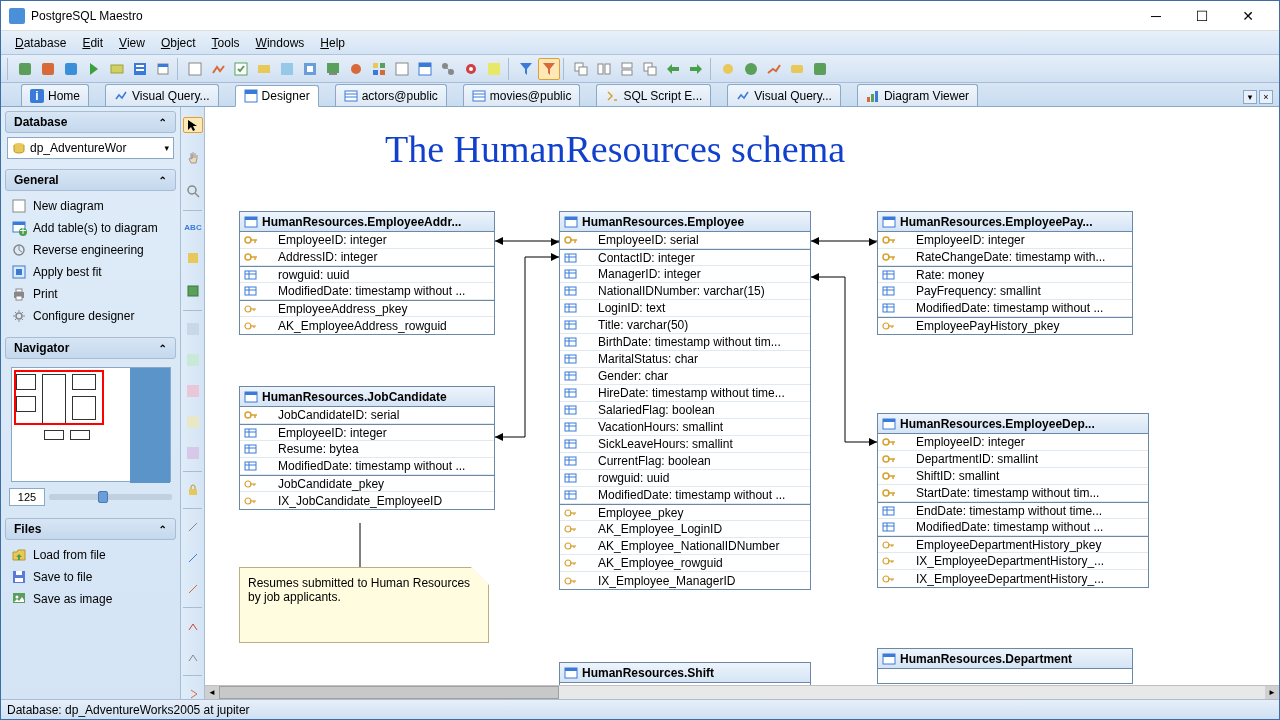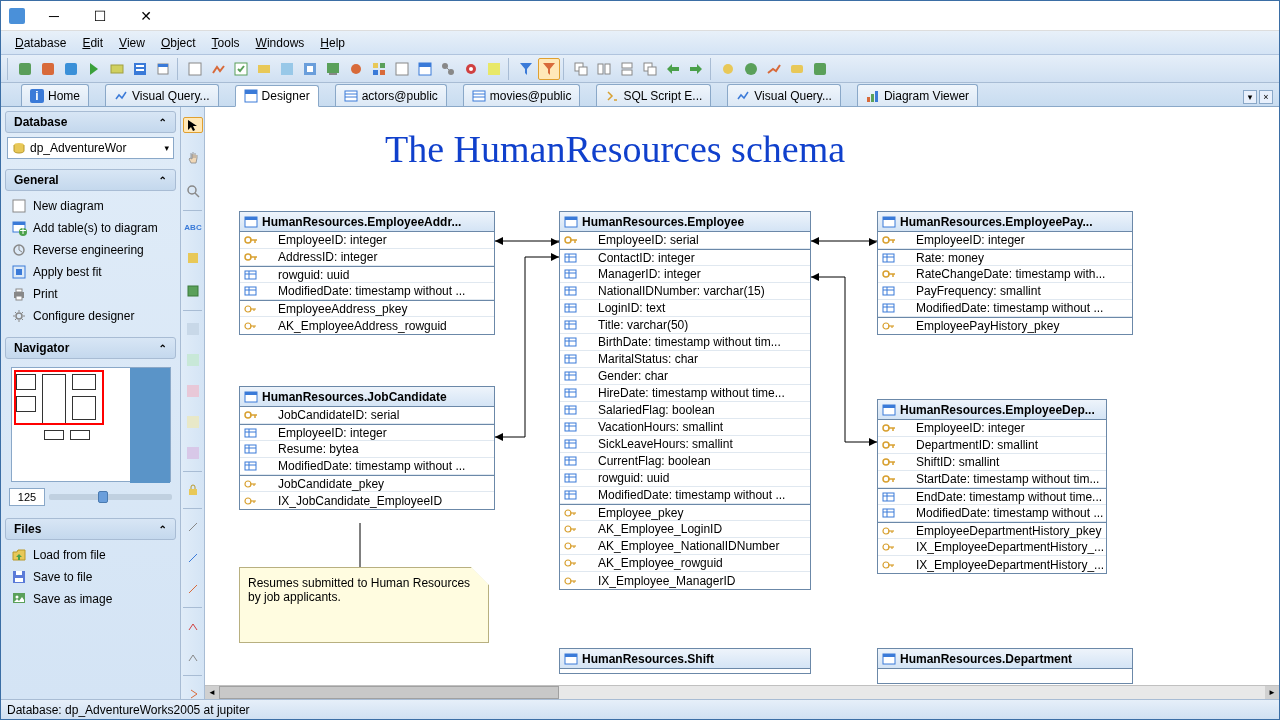--- a/index.html
+++ b/index.html
@@ -58,20 +58,21 @@
 .hscroll-btn{width:14px;height:100%;background:#d0d0d0;display:flex;align-items:center;justify-content:center;font-size:8px}
 .hscroll-thumb{width:340px;height:100%;background:#c8c8c8;border:1px solid #a0a0a0}
 .statusbar{height:20px;background:linear-gradient(#e6eff9,#d0e0f2);border-top:1px solid #a8bcd4;display:flex;align-items:center;padding:0 6px;font-size:11px}
 svg{display:block}
 </style>
 </head>
 <body>
 
 <div class="titlebar">
   <div class="titlebar-icon"></div>
+  <div class="titlebar-text">PostgreSQL Maestro</div>
   <div class="titlebar-btns">
     <div class="titlebar-btn">─</div>
     <div class="titlebar-btn">☐</div>
     <div class="titlebar-btn">✕</div>
   </div>
 </div>
 
 <div class="menubar">
   <span><u>D</u>atabase</span>
   <span><u>E</u>dit</span>
@@ -1031,40 +1032,40 @@
             <div class="db-col">
               <span class="col-icon">
                 <svg width="14" height="12">
                   <circle cx="4" cy="6" r="3" fill="none" stroke="#d8a030" stroke-width="1.5"></circle>
                   <line x1="6" y1="6" x2="13" y2="6" stroke="#d8a030" stroke-width="1.5"></line>
                   <line x1="11" y1="6" x2="11" y2="9" stroke="#d8a030" stroke-width="1.5"></line>
                 </svg>
               </span>
               <span>EmployeeID: integer</span>
             </div>
-            <div class="db-col" style="border-top: 1px solid rgb(107, 136, 168);">
-              <span class="col-icon">
-                <svg width="14" height="12">
-                  <rect x="1" y="2" width="11" height="8" fill="#fff" stroke="#3a7ad8"></rect>
-                  <line x1="1" y1="5" x2="12" y2="5" stroke="#3a7ad8"></line>
-                  <line x1="5" y1="2" x2="5" y2="10" stroke="#3a7ad8"></line>
-                </svg>
-              </span>
-              <span>Rate: money</span>
-            </div>
             <div class="db-col">
               <span class="col-icon">
                 <svg width="14" height="12">
                   <circle cx="4" cy="6" r="3" fill="none" stroke="#d8a030" stroke-width="1.5"></circle>
                   <line x1="6" y1="6" x2="13" y2="6" stroke="#d8a030" stroke-width="1.5"></line>
                   <line x1="11" y1="6" x2="11" y2="9" stroke="#d8a030" stroke-width="1.5"></line>
                 </svg>
               </span>
               <span>RateChangeDate: timestamp with...</span>
             </div>
+            <div class="db-col" style="border-top: 1px solid rgb(107, 136, 168);">
+              <span class="col-icon">
+                <svg width="14" height="12">
+                  <rect x="1" y="2" width="11" height="8" fill="#fff" stroke="#3a7ad8"></rect>
+                  <line x1="1" y1="5" x2="12" y2="5" stroke="#3a7ad8"></line>
+                  <line x1="5" y1="2" x2="5" y2="10" stroke="#3a7ad8"></line>
+                </svg>
+              </span>
+              <span>Rate: money</span>
+            </div>
             <div class="db-col">
               <span class="col-icon">
                 <svg width="14" height="12">
                   <rect x="1" y="2" width="11" height="8" fill="#fff" stroke="#3a7ad8"></rect>
                   <line x1="1" y1="5" x2="12" y2="5" stroke="#3a7ad8"></line>
                   <line x1="5" y1="2" x2="5" y2="10" stroke="#3a7ad8"></line>
                 </svg>
               </span>
               <span>PayFrequency: smallint</span>
             </div>
@@ -1084,21 +1085,21 @@
                   <circle cx="4" cy="6" r="3" fill="none" stroke="#d8a030" stroke-width="1.2"></circle>
                   <line x1="6" y1="6" x2="12" y2="6" stroke="#d8a030" stroke-width="1.2"></line>
                   <line x1="10" y1="6" x2="10" y2="8" stroke="#d8a030" stroke-width="1.2"></line>
                 </svg>
               </span>
               <span>EmployeePayHistory_pkey</span>
             </div>
           </div>
       </div>
 
-      <div class="db-table" style="left:672px;top:292px;width:230px">
+      <div class="db-table" style="left:672px;top:306px;width:272px">
         <div class="db-table-header">
             <span class="tbl-icon">
               <svg width="14" height="14">
                 <rect x="1" y="2" width="12" height="10" fill="#fff" stroke="#3a7ad8"></rect>
                 <rect x="1" y="2" width="12" height="3" fill="#3a7ad8"></rect>
               </svg>
             </span>
             <span>HumanResources.EmployeeDep...</span>
           </div>
         <div id="tbl-dep">
@@ -1188,21 +1189,21 @@
                   <circle cx="4" cy="6" r="3" fill="none" stroke="#d8a030" stroke-width="1.2"></circle>
                   <line x1="6" y1="6" x2="12" y2="6" stroke="#d8a030" stroke-width="1.2"></line>
                   <line x1="10" y1="6" x2="10" y2="8" stroke="#d8a030" stroke-width="1.2"></line>
                 </svg>
               </span>
               <span>IX_EmployeeDepartmentHistory_...</span>
             </div>
           </div>
       </div>
 
-      <div class="db-table" style="left:354px;top:541px;width:252px;height:26px">
+      <div class="db-table" style="left:354px;top:555px;width:252px;height:26px">
         <div class="db-table-header">
             <span class="tbl-icon">
               <svg width="14" height="14">
                 <rect x="1" y="2" width="12" height="10" fill="#fff" stroke="#3a7ad8"></rect>
                 <rect x="1" y="2" width="12" height="3" fill="#3a7ad8"></rect>
               </svg>
             </span>
             <span>HumanResources.Shift</span>
           </div>
       </div>

